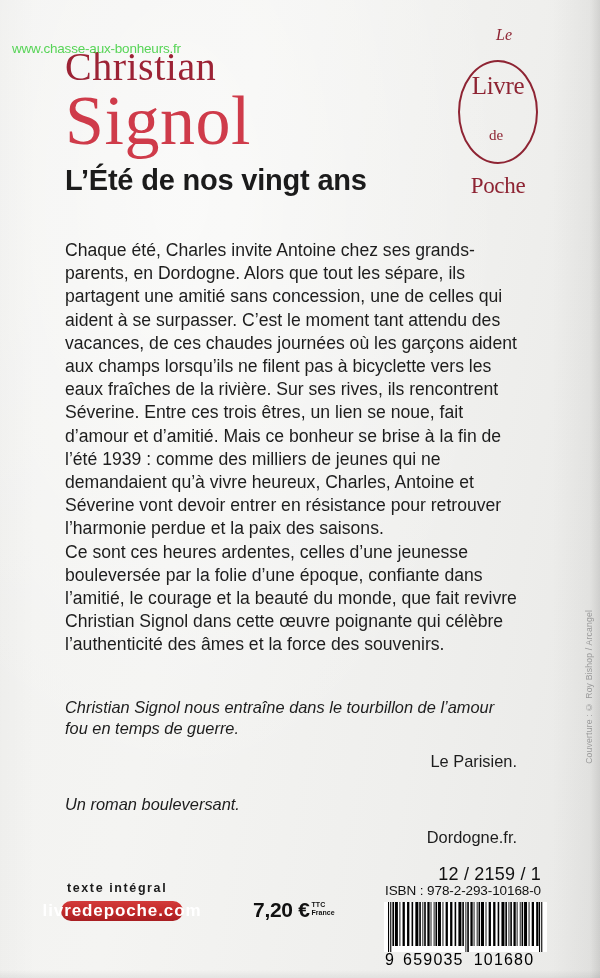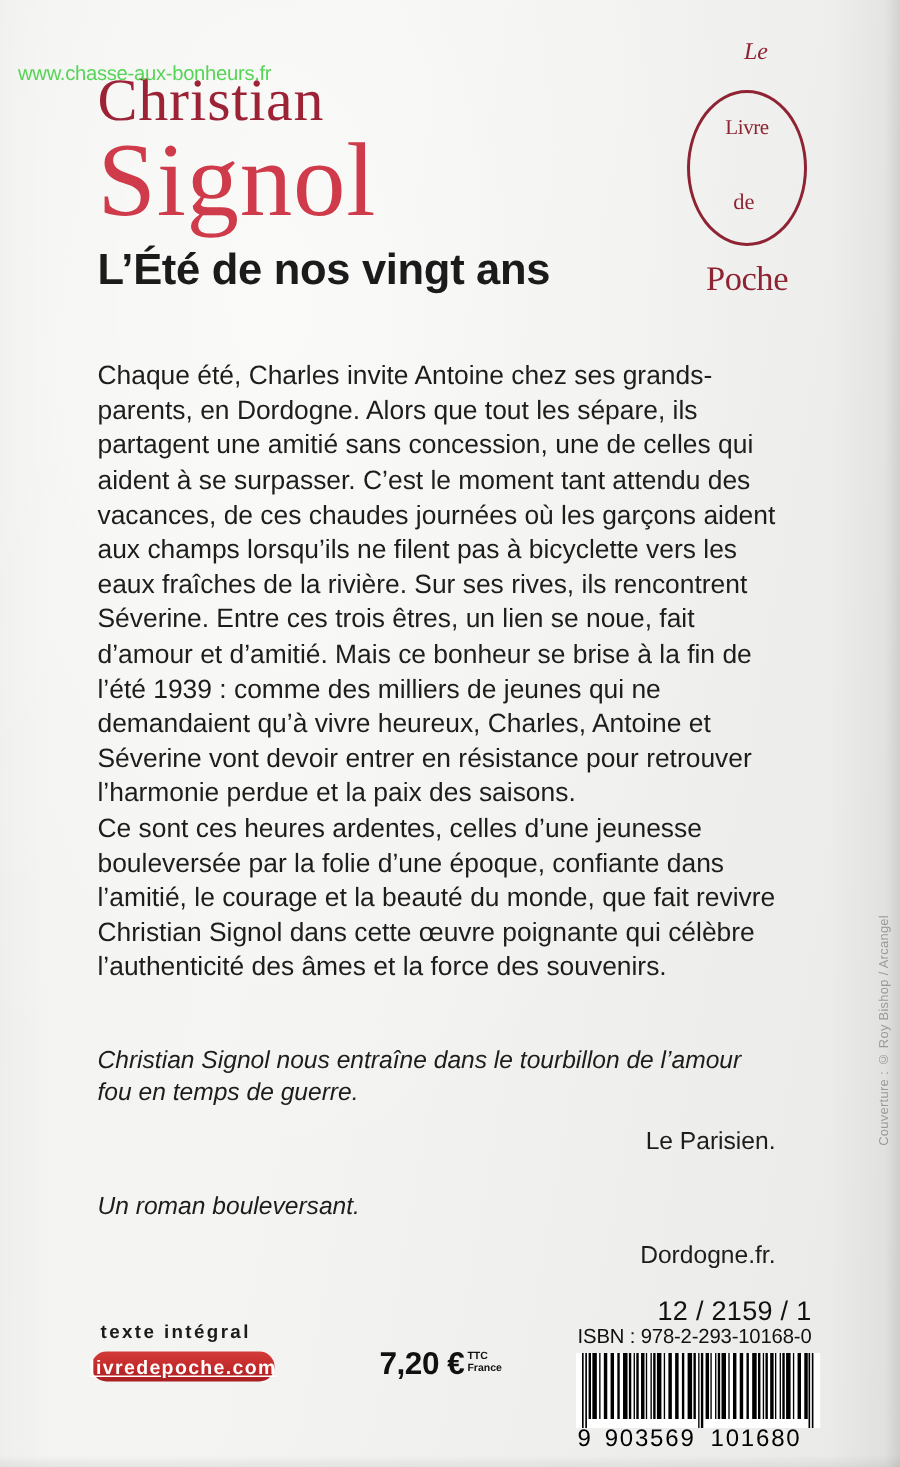--- a/index.html
+++ b/index.html
@@ -101,21 +101,21 @@
   }
   .logo .l-le {
     font-style: italic;
     font-size: 16px;
     line-height: 14px;
     margin-bottom: 1px;
     align-self: center;
     transform: translateX(6px);
   }
   .logo .l-livre {
-    font-size: 14px;
+    font-size: 25px;
     line-height: 21px;
     letter-spacing: -0.3px;
   }
   .logo .l-de {
     font-size: 15px;
     line-height: 15px;
     transform: translateX(-2px);
   }
   .logo .l-poche {
     font-size: 23px;
@@ -175,28 +175,27 @@
   }
   .lp-pill {
     position: absolute;
     left: 61px;
     top: 901px;
     width: 122px;
     height: 20px;
     border-radius: 10px;
     background: linear-gradient(to bottom, #d33b3b 0%, #c42a2a 50%, #a81f22 100%);
     color: #ffffff;
-    font-size: 13px;
+    font-size: 17px;
     font-weight: bold;
     letter-spacing: 0.9px;
     display: flex;
     align-items: center;
     justify-content: center;
     z-index: 3;
-    text-decoration: underline;
   }
   .price {
     position: absolute;
     left: 253px;
     top: 898px;
     display: flex;
     align-items: flex-start;
     z-index: 3;
   }
   .price-value {
@@ -387,21 +386,21 @@
           <rect x="140.05" y="0" width="3.00" height="44"></rect>
           <rect x="144.60" y="0" width="0.90" height="44"></rect>
           <rect x="147.70" y="0" width="2.30" height="44"></rect>
           <rect x="152.20" y="0" width="2.30" height="44"></rect>
           <rect x="155.00" y="0" width="1.10" height="50"></rect>
           <rect x="157.20" y="0" width="1.10" height="50"></rect>
         </g>
     </svg>
     <div class="barcode-digits">
       <span class="bc-d1">9</span>
-      <span class="bc-d2">903569</span>
+      <span class="bc-d2">659035</span>
       <span>101680</span>
     </div>
   </div>
 
   <div class="credit">Couverture : © Roy Bishop / Arcangel</div>
 
   <div class="edge-right"></div>
   <div class="edge-bottom"></div>
 </div>
 

